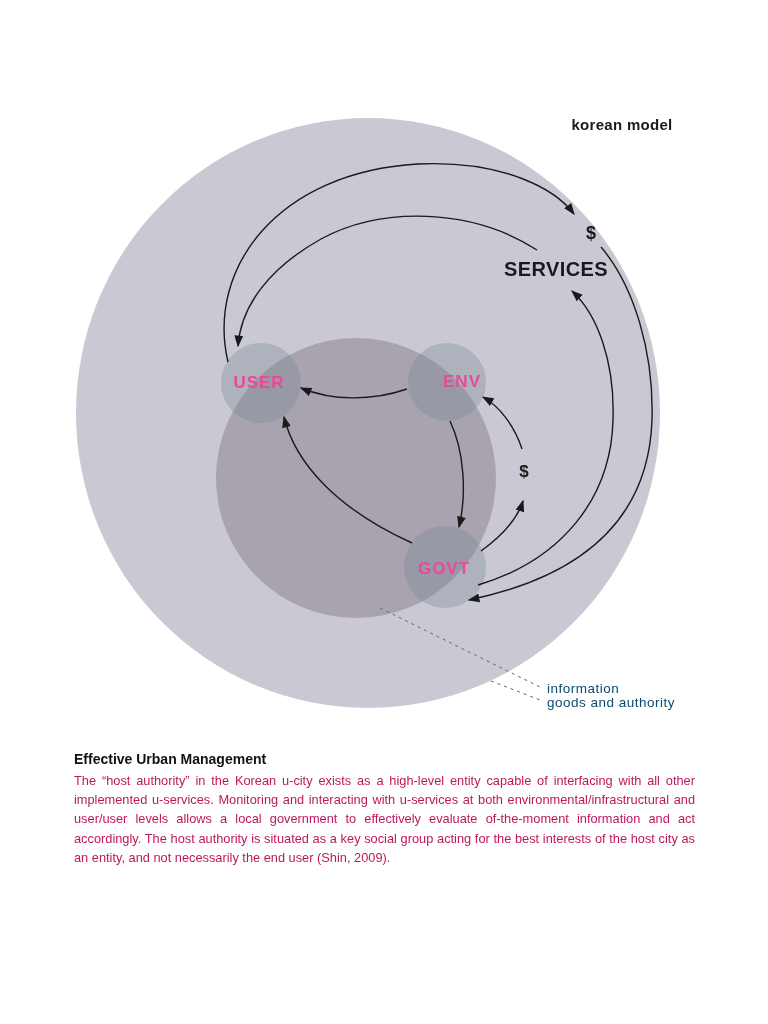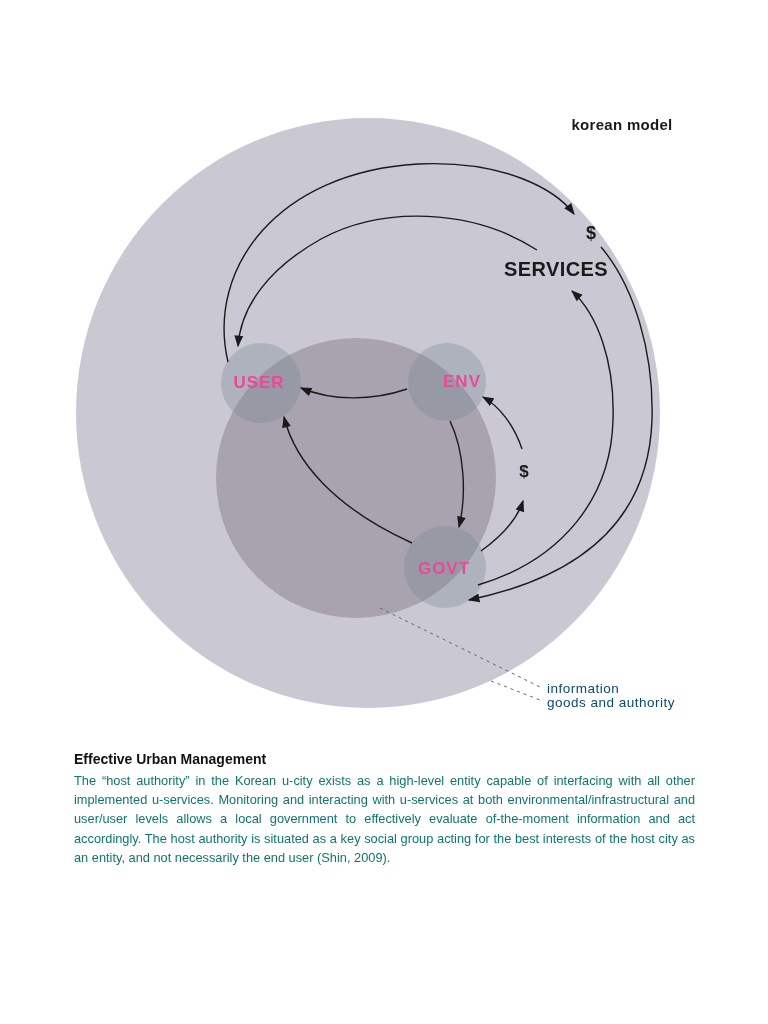--- a/index.html
+++ b/index.html
@@ -17,21 +17,21 @@
   .user-label{left:259px;top:383px;}
   .env-label{left:462px;top:382px;}
   .govt-label{left:444px;top:569px;text-align:center;}
   .dollar-mid{left:524px;top:472px;font-size:17px;font-weight:700;}
   .gray-label{transform:translate(0,-50%);color:#0c4a6e;font-size:13.5px;letter-spacing:0.5px;}
   .info-label{left:547px;top:688px;}
   .goods-label{left:547px;top:702px;}
   .caption{position:absolute;left:74px;top:751px;width:621px;}
   .caption-heading{font-size:14px;font-weight:700;color:#111;margin:0 0 4px 0;}
   .caption-body{
-    margin:0;font-size:12.8px;line-height:19.2px;color:#0f766e;
+    margin:0;font-size:12.8px;line-height:19.2px;color:#be185d;
     text-align:justify;text-justify:inter-word;
   }
 </style>
 </head>
 <body>
 
 <div class="page">
 
   <div class="figure">
 

